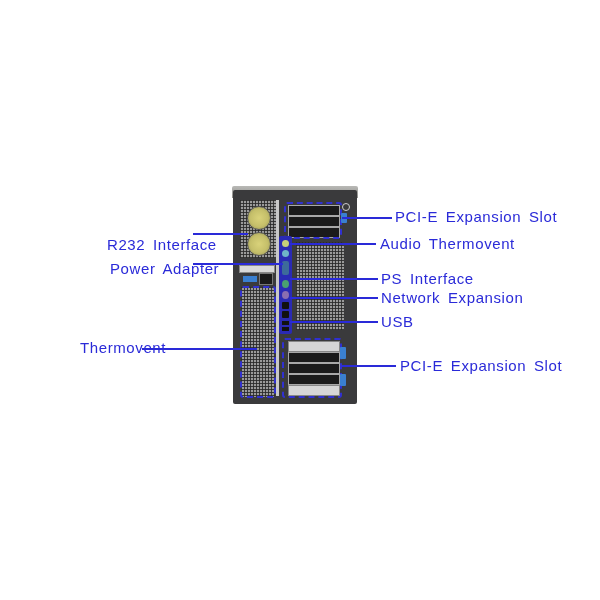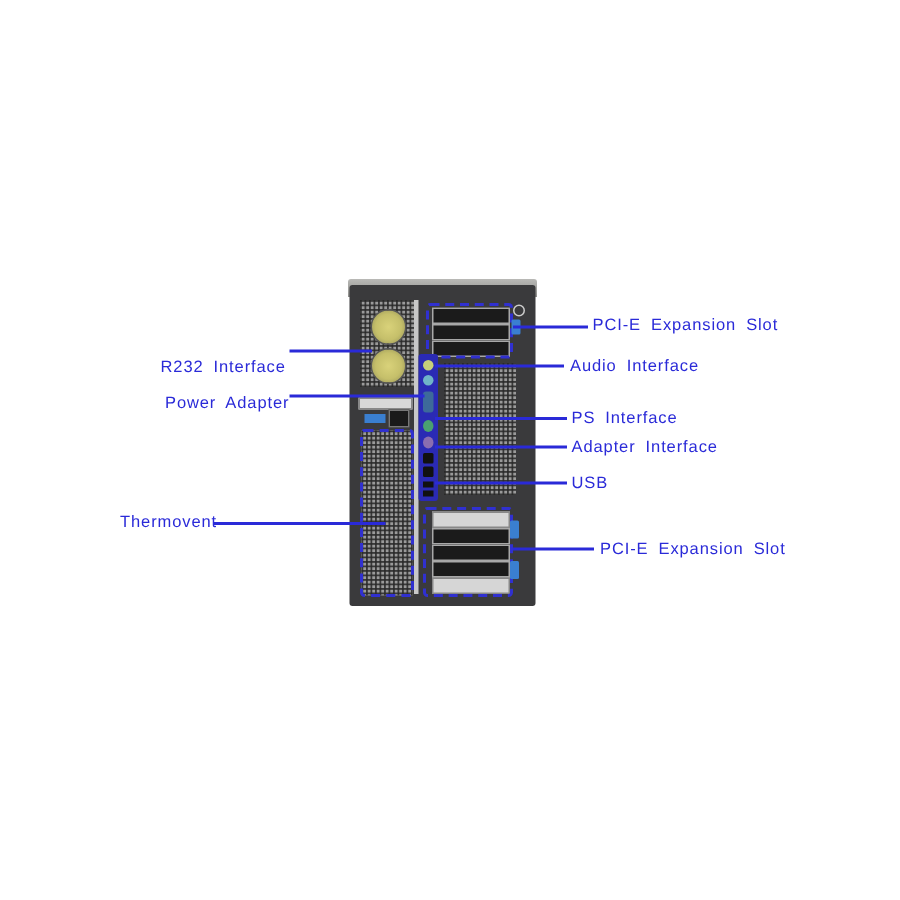--- a/index.html
+++ b/index.html
@@ -2,21 +2,21 @@
 <html><head>
   <meta charset="utf-8">
   <style>
     html, body { margin: 0; padding: 0; }
     body {
       width: 600px; height: 600px; background: #ffffff; position: relative; overflow: hidden;
       font-family: "Liberation Sans", "DejaVu Sans", sans-serif;
     }
     .abs { position: absolute; }
     .label {
-      position: absolute; color: #2a2ad8; font-size: 11px; letter-spacing: 0.6px;
+      position: absolute; color: #2a2ad8; font-size: 15px; letter-spacing: 0.6px;
       word-spacing: 3px; white-space: nowrap; line-height: 12px;
     }
     .leader { position: absolute; height: 2px; background: #2a2ad8; }
     .chassis {
       position: absolute; left: 233px; top: 190px; width: 124px; height: 214px;
       background: #3a3a3c; border-radius: 2px;
     }
     .top-lid {
       position: absolute; left: 232px; top: 186px; width: 126px; height: 12px;
       background: linear-gradient(#b9b9b6, #8d8d8a); border-radius: 2px 2px 0 0;
@@ -108,27 +108,27 @@
   <span class="label" style="left:107px;top:239px;">R232  Interface</span>
   <div class="leader" style="left:193px;top:263px;width:90px;"></div>
 
   <span class="label" style="left:80px;top:342px;">Thermovent</span>
   <div class="leader" style="left:142px;top:348px;width:115px;"></div>
 
   <div class="leader" style="left:342px;top:217px;width:50px;"></div>
   <span class="label" style="left:395px;top:211px;">PCI-E  Expansion  Slot</span>
 
   <div class="leader" style="left:290px;top:243px;width:86px;"></div>
-  <span class="label" style="left:380px;top:238px;">Audio  Interface</span>
+  <span class="label" style="left:380px;top:238px;">Audio  Thermovent</span>
 
   <div class="leader" style="left:290px;top:278px;width:88px;"></div>
   <span class="label" style="left:381px;top:273px;text-align:right;">PS  Interface</span>
 
   <div class="leader" style="left:290px;top:297px;width:88px;"></div>
-  <span class="label" style="left:381px;top:292px;">Adapter  Interface</span>
+  <span class="label" style="left:381px;top:292px;">Network  Expansion</span>
 
   <div class="leader" style="left:290px;top:321px;width:88px;"></div>
   <span class="label" style="left:381px;top:316px;">USB</span>
 
   <div class="leader" style="left:342px;top:365px;width:54px;"></div>
   <span class="label" style="left:400px;top:360px;">PCI-E  Expansion  Slot</span>
 
 </div>
 
 </body></html>

